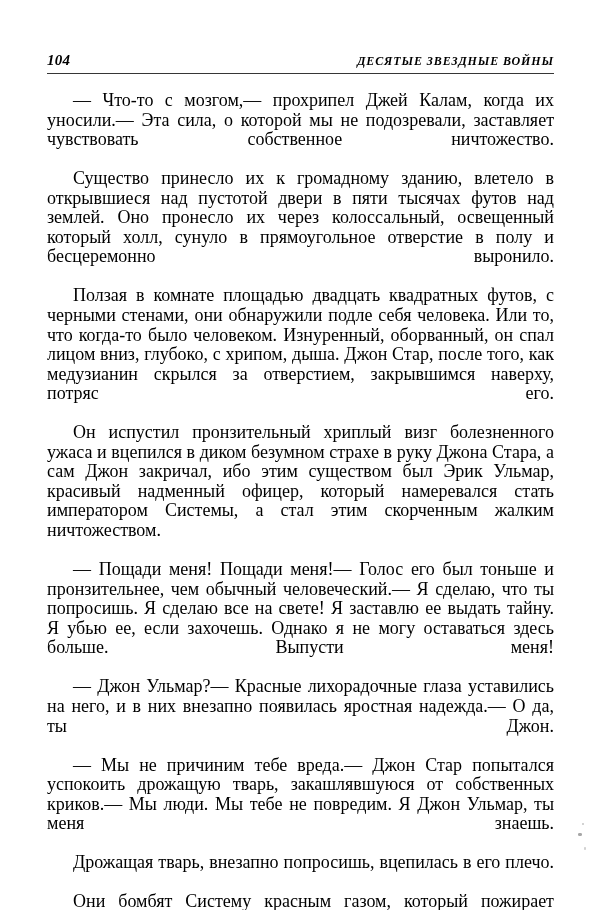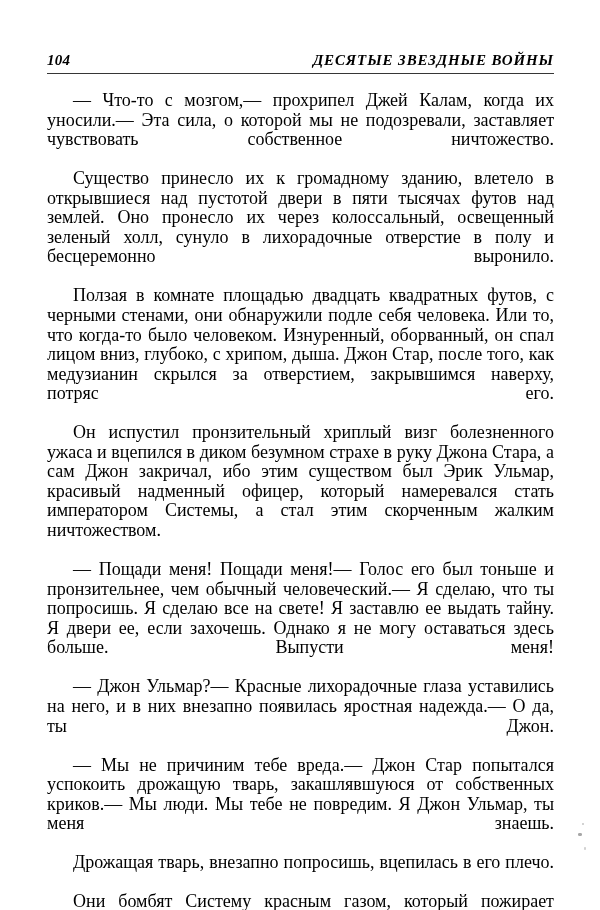--- a/index.html
+++ b/index.html
@@ -39,21 +39,21 @@
     font-style: italic;
     font-weight: 700;
     font-size: 15px;
     letter-spacing: 0.3px;
     white-space: nowrap;
   }
 
   .running-title {
     font-style: italic;
     font-weight: 700;
-    font-size: 15px;
+    font-size: 12px;
     letter-spacing: 0.9px;
     white-space: nowrap;
     text-transform: uppercase;
   }
 
   .header-rule {
     position: absolute;
     left: 47px;
     top: 73px;
     width: 507px;
@@ -105,24 +105,24 @@
 
   <div class="page-header">
     <span class="folio">104</span>
     <span class="running-title">ДЕСЯТЫЕ ЗВЕЗДНЫЕ ВОЙНЫ</span>
   </div>
 
   <div class="header-rule"></div>
 
   <div class="text-block" id="text-block">
       <p class="para">— Что-то с мозгом,— прохрипел Джей Калам, когда их уносили.— Эта сила, о которой мы не подозревали, заставляет чувствовать собственное ничтожество.</p>
-      <p class="para">Существо принесло их к громадному зданию, влетело в открывшиеся над пустотой двери в пяти тысячах футов над землей. Оно пронесло их через колоссальный, освещенный зеленый холл, сунуло в лихорадочные отверстие в полу и бесцеремонно выронило.</p>
+      <p class="para">Существо принесло их к громадному зданию, влетело в открывшиеся над пустотой двери в пяти тысячах футов над землей. Оно пронесло их через колоссальный, освещенный который холл, сунуло в прямоугольное отверстие в полу и бесцеремонно выронило.</p>
       <p class="para">Ползая в комнате площадью двадцать квадратных футов, с черными стенами, они обнаружили подле себя человека. Или то, что когда-то было человеком. Изнуренный, оборванный, он спал лицом вниз, глубоко, с хрипом, дыша. Джон Стар, после того, как медузианин скрылся за отверстием, закрывшимся наверху, потряс его.</p>
       <p class="para">Он испустил пронзительный хриплый визг болезненного ужаса и вцепился в диком безумном страхе в руку Джона Стара, а сам Джон закричал, ибо этим существом был Эрик Ульмар, красивый надменный офицер, который намеревался стать императором Системы, а стал этим скорченным жалким ничтожеством.</p>
-      <p class="para">— Пощади меня! Пощади меня!— Голос его был тоньше и пронзительнее, чем обычный человеческий.— Я сделаю, что ты попросишь. Я сделаю все на свете! Я заставлю ее выдать тайну. Я двери ее, если захочешь. Однако я не могу оставаться здесь больше. Выпусти меня!</p>
+      <p class="para">— Пощади меня! Пощади меня!— Голос его был тоньше и пронзительнее, чем обычный человеческий.— Я сделаю, что ты попросишь. Я сделаю все на свете! Я заставлю ее выдать тайну. Я убью ее, если захочешь. Однако я не могу оставаться здесь больше. Выпусти меня!</p>
       <p class="para">— Джон Ульмар?— Красные лихорадочные глаза уставились на него, и в них внезапно появилась яростная надежда.— О да, ты Джон.</p>
       <p class="para">— Мы не причиним тебе вреда.— Джон Стар попытался успокоить дрожащую тварь, закашлявшуюся от собственных криков.— Мы люди. Мы тебе не повредим. Я Джон Ульмар, ты меня знаешь.</p>
       <p class="para">Дрожащая тварь, внезапно попросишь, вцепилась в его плечо.</p>
       <p class="para">Они бомбят Систему красным газом, который пожирает человеческие тала и сводит с ума. Они уничтожают человечество.</p>
     </div>
 
   <div class="speckle s1"></div>
   <div class="speckle s2"></div>
   <div class="speckle s3"></div>
 

